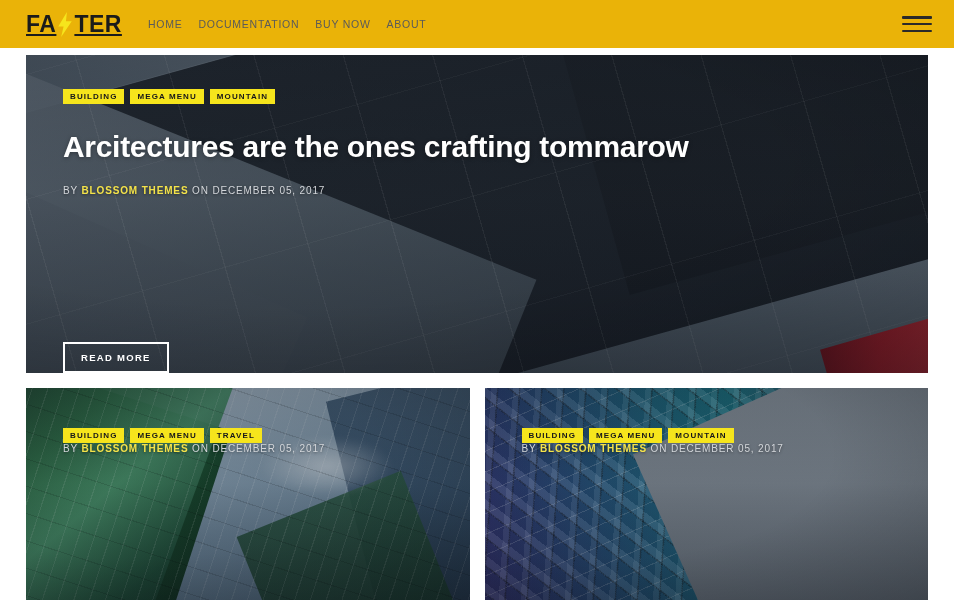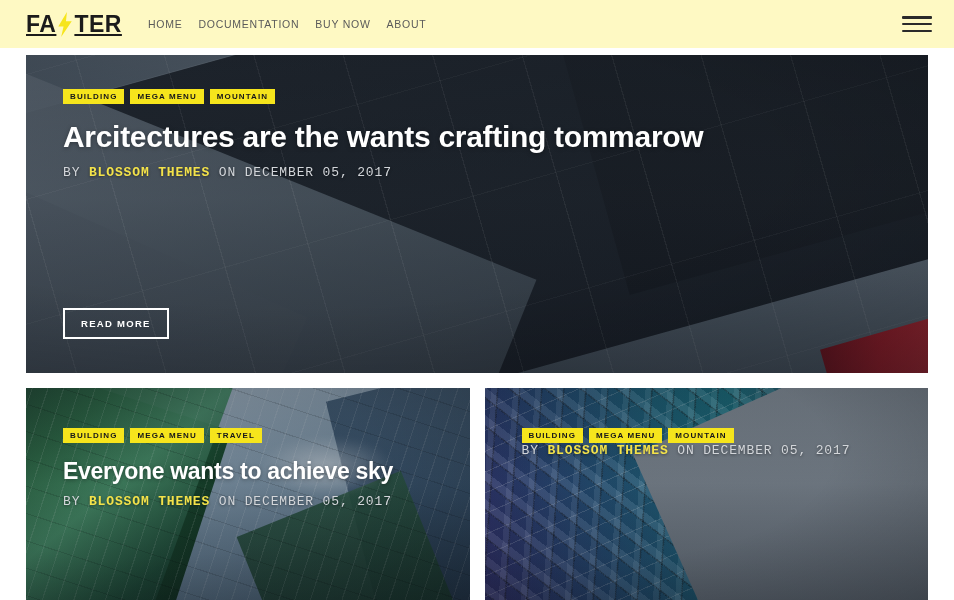--- a/index.html
+++ b/index.html
@@ -12,21 +12,21 @@
     font-family: "Liberation Sans", sans-serif;
     -webkit-font-smoothing: antialiased;
   }
 
   
   .site-header {
     height: 48px;
     display: flex;
     align-items: center;
     padding: 0 26px;
-    background: #fef9c3;
+    background: #eab308;
     position: relative;
   }
 
   .logo {
     display: flex;
     align-items: center;
     font-size: 23px;
     font-weight: 800;
     letter-spacing: 0.5px;
     color: #1b1b1b;
@@ -98,20 +98,21 @@
 
   .card-overlay {
     position: absolute;
     inset: 0;
     background: linear-gradient(to bottom, rgba(10,14,22,0.30) 0%, rgba(10,14,22,0.18) 45%, rgba(10,14,22,0.35) 100%);
   }
 
   .card-body {
     position: relative;
     z-index: 3;
+    gap: 10px;
   }
 
   
   .tags {
     display: flex;
     gap: 6px;
     flex-wrap: wrap;
   }
   .tag {
     background: #f6e51c;
@@ -130,27 +131,26 @@
   
   .card-title {
     color: #ffffff;
     font-weight: 700;
     letter-spacing: -0.3px;
     text-shadow: 0 1px 4px rgba(0,0,0,0.35);
   }
 
   
   .byline {
-    font-size: 13px;
+    font-size: 10px;
     letter-spacing: 0.85px;
     color: #d3d6da;
     text-transform: uppercase;
     text-shadow: 0 1px 3px rgba(0,0,0,0.45);
     white-space: nowrap;
-    font-family: Liberation Mono, monospace;
   }
   .byline .author {
     color: #f3e24a;
     text-decoration: none;
     font-weight: 600;
   }
 
   
   .hero {
     height: 318px;
@@ -163,21 +163,20 @@
     flex-direction: column;
   }
   .hero .card-title {
     font-size: 30px;
     margin: 16px 0 10px 0;
     line-height: 1.16;
   }
   .read-more {
     align-self: flex-start;
     margin-top: auto;
-    margin-bottom: 34px;
     border: 2px solid #ffffff;
     color: #ffffff;
     font-size: 9.5px;
     font-weight: 700;
     letter-spacing: 1.3px;
     text-transform: uppercase;
     padding: 9px 16px;
     background: transparent;
     text-decoration: none;
     line-height: 1;
@@ -427,21 +426,21 @@
     </div>
     <div class="card-overlay"></div>
 
     <div class="card-body">
       <div class="tags">
         <a class="tag" href="#">BUILDING</a>
         <a class="tag" href="#">MEGA MENU</a>
         <a class="tag" href="#">MOUNTAIN</a>
       </div>
 
-      <h1 class="card-title">Arcitectures are the wants crafting tommarow</h1>
+      <h1 class="card-title">Arcitectures are the ones crafting tommarow</h1>
 
       <div class="byline">
         <span>BY</span>
         <a class="author" href="#">BLOSSOM THEMES</a>
         <span>ON</span>
         <span>DECEMBER 05, 2017</span>
       </div>
 
       <a class="read-more" href="#">READ MORE</a>
     </div>
@@ -464,21 +463,20 @@
       </div>
       <div class="card-overlay"></div>
 
       <div class="card-body">
         <div class="tags">
           <a class="tag" href="#">BUILDING</a>
           <a class="tag" href="#">MEGA MENU</a>
           <a class="tag" href="#">TRAVEL</a>
         </div>
 
-        <h2 class="card-title">Everyone wants to achieve sky</h2>
 
         <div class="byline">
           <span>BY</span>
           <a class="author" href="#">BLOSSOM THEMES</a>
           <span>ON</span>
           <span>DECEMBER 05, 2017</span>
         </div>
       </div>
     </article>
 

